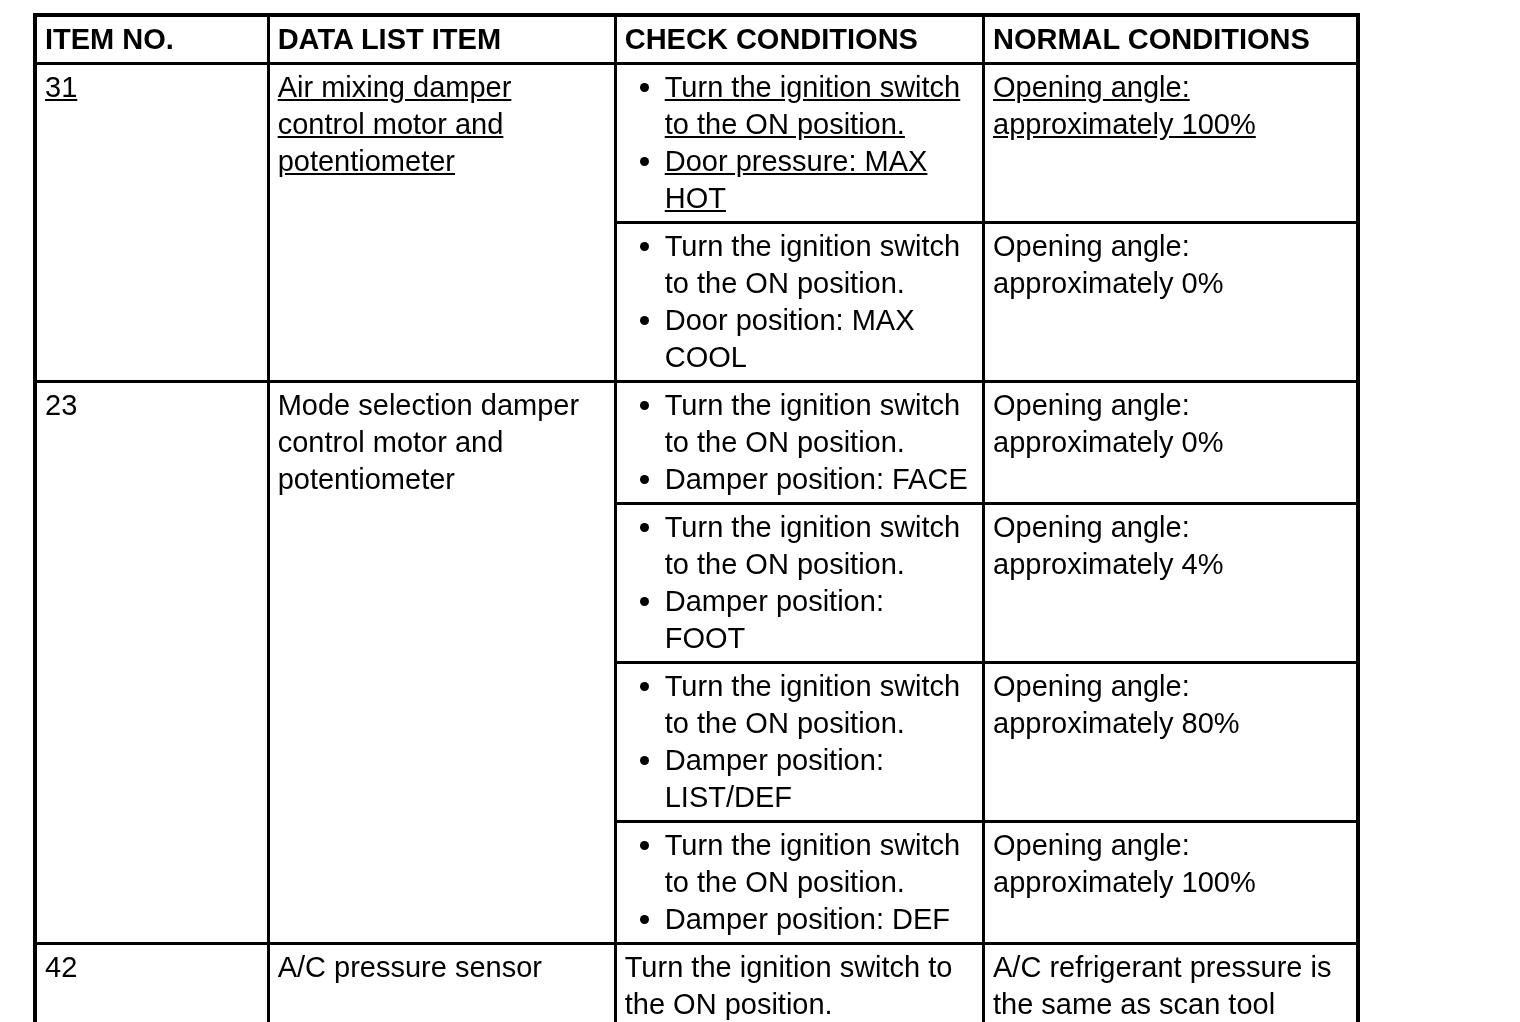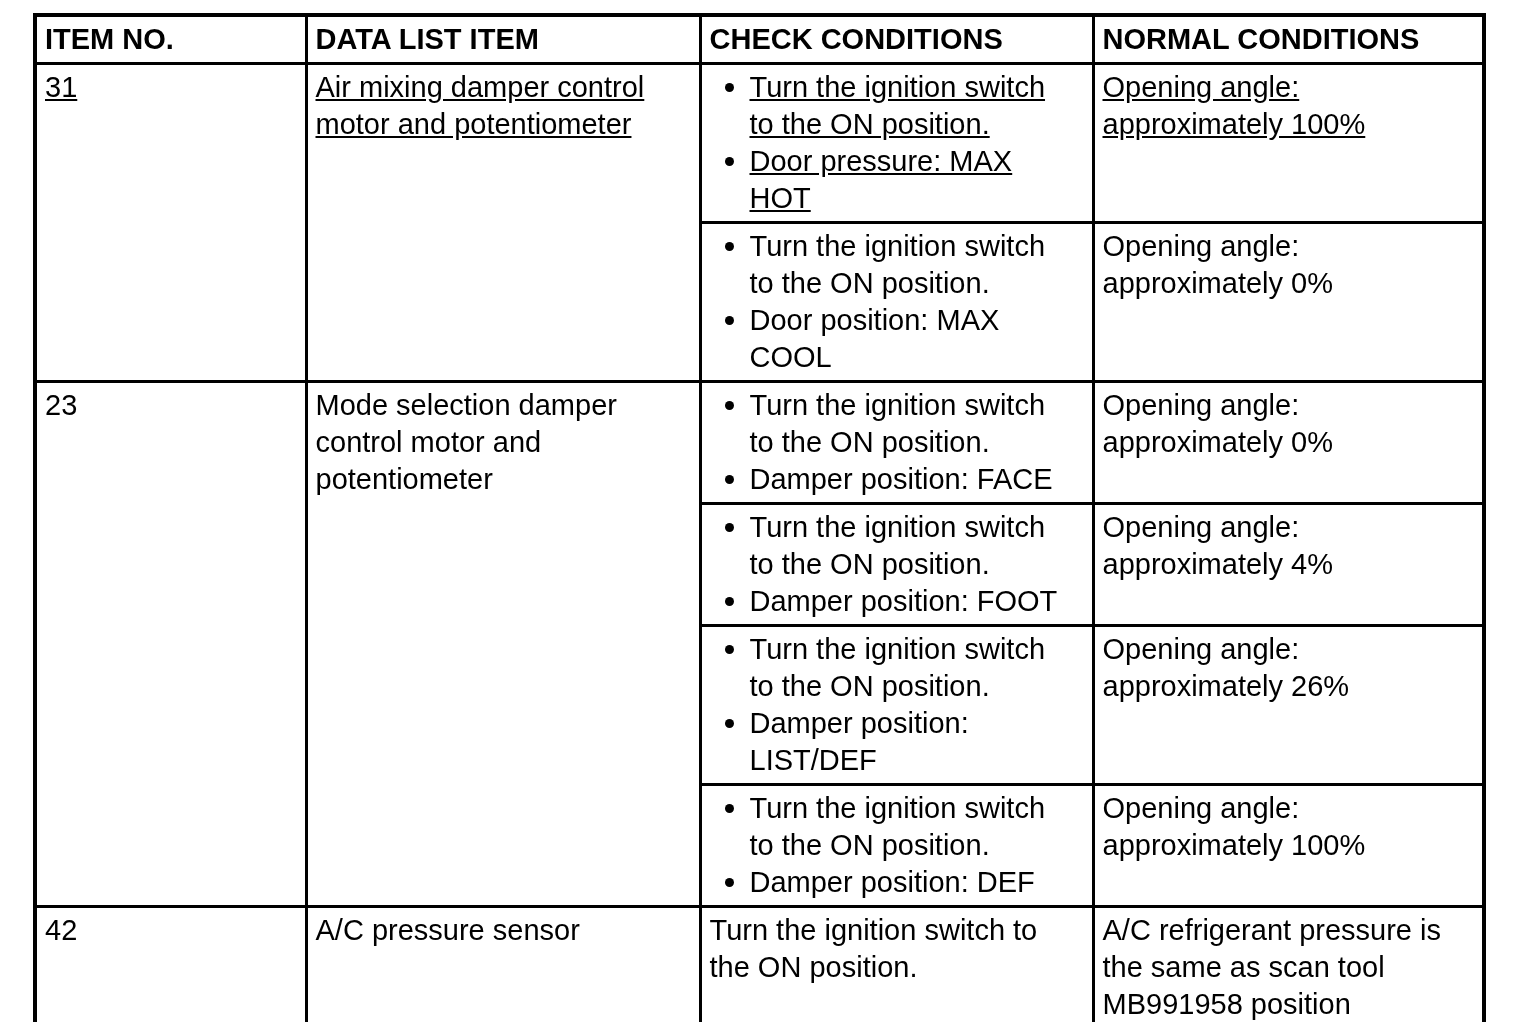--- a/index.html
+++ b/index.html
@@ -8,21 +8,21 @@
     padding: 0;
     background: #ffffff;
     width: 1520px;
     height: 1022px;
     font-family: "Liberation Sans", "DejaVu Sans", sans-serif;
     color: #000000;
     -webkit-font-smoothing: none;
   }
   .page {
     position: relative;
-    width: 1520px;
+    width: 1360px;
     height: 1022px;
     background: #ffffff;
     overflow: hidden;
   }
   table.data-table {
     position: absolute;
     left: 33px;
     top: 13px;
     border-collapse: collapse;
     border: 4px solid #000000;
@@ -142,21 +142,21 @@
           </td>
         </tr>
         <tr style="height: 155px;">
           <td class="check-cell">
             <ul class="check-list">
               <li>Turn the ignition switch to the ON position.</li>
               <li>Damper position: LIST/DEF</li>
             </ul>
           </td>
           <td>
-            <div class="normal-text">Opening angle: approximately 26%</div>
+            <div class="normal-text">Opening angle: approximately 80%</div>
           </td>
         </tr>
         <tr style="height: 120px;">
           <td class="check-cell">
             <ul class="check-list">
               <li>Turn the ignition switch to the ON position.</li>
               <li>Damper position: DEF</li>
             </ul>
           </td>
           <td>

